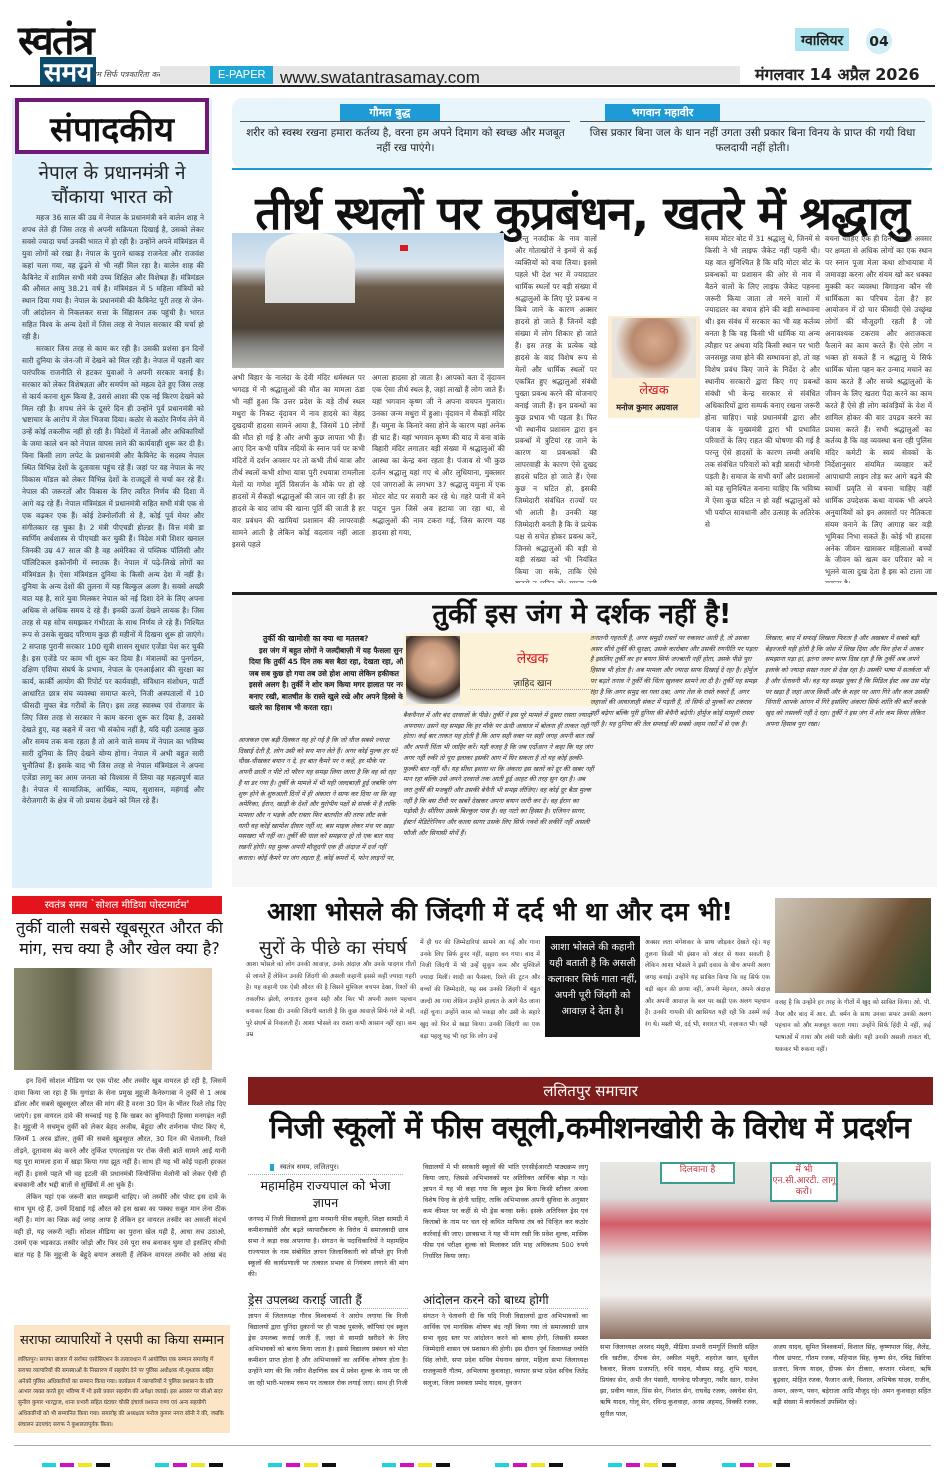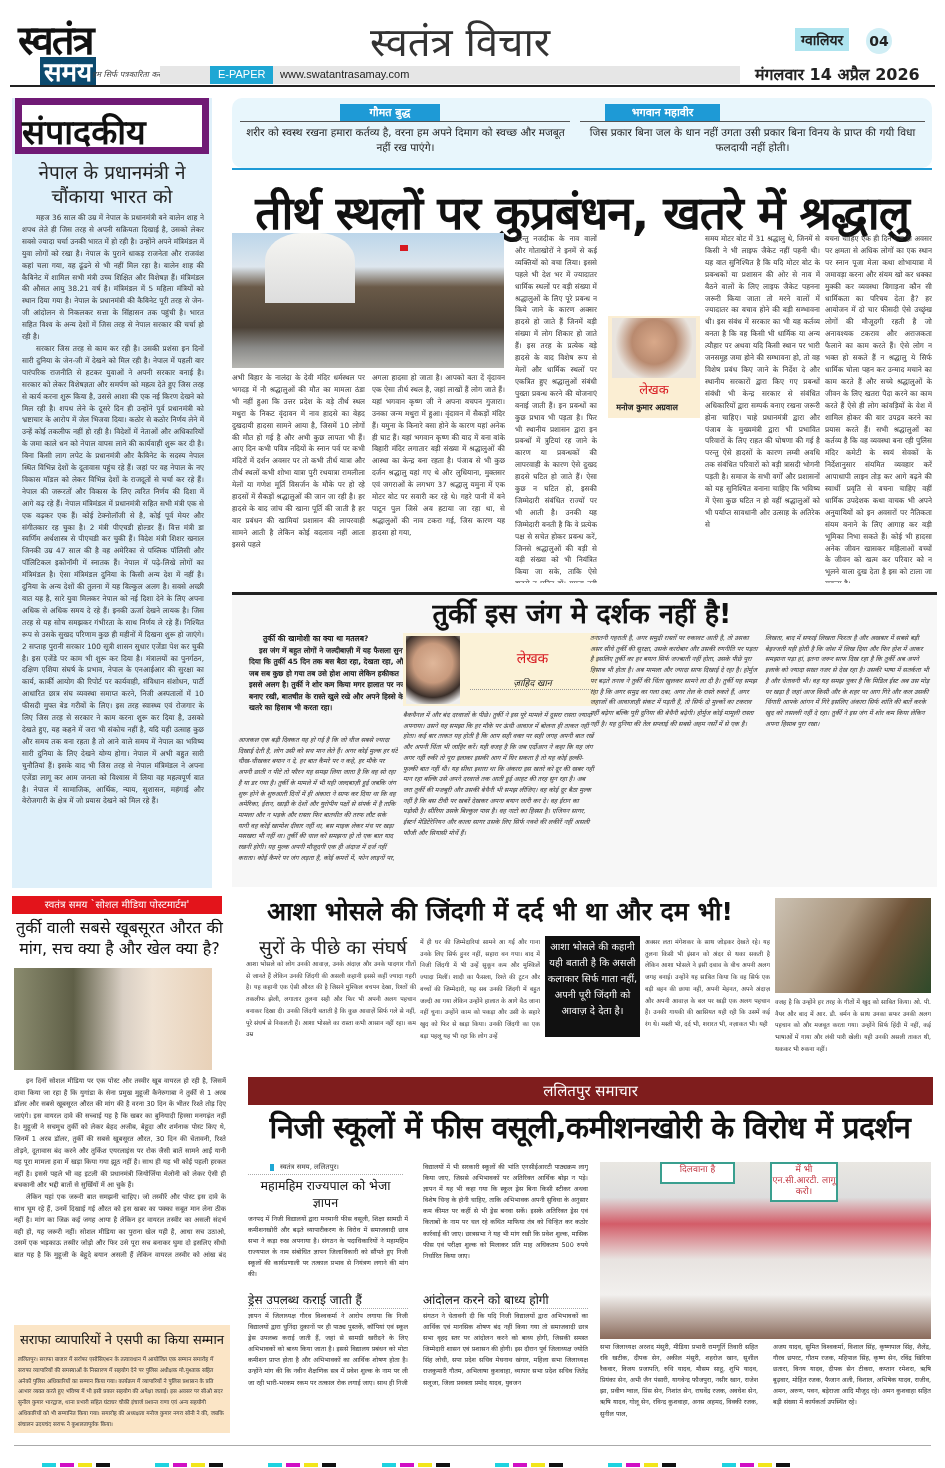--- a/index.html
+++ b/index.html
@@ -6,29 +6,29 @@
   body { width: 945px; height: 1468px; background: #fff; font-family: "DejaVu Sans", sans-serif; color: #222; overflow: hidden; position: relative; }
   .abs { position: absolute; }
   
   .masthead { left: 0; top: 0; width: 945px; height: 86px; }
   .logo-top { left: 18px; top: 18px; font-size: 40px; font-weight: bold; color: #111; letter-spacing: -2px; line-height: 44px; }
   .logo-bottom { left: 40px; top: 57px; background: #0c4a6e; color: #fff; font-size: 26px; font-weight: bold; padding: 0 4px; line-height: 30px; }
   .tagline { left: 92px; top: 68px; font-size: 8px; color: #444; font-style: italic; }
   .center-title { left: 370px; top: 18px; font-size: 40px; color: #333; line-height: 48px; }
   .url-bar { left: 160px; top: 66px; width: 580px; height: 18px; background: #e6e6e6; }
   .epaper { left: 210px; top: 66px; height: 18px; background: #1ea7d4; color: #fff; font-size: 11px; padding: 2px 8px; font-family: "Liberation Sans", sans-serif; }
-  .url { left: 280px; top: 68px; font-size: 11px; color: #222; font-family: "Liberation Sans", sans-serif; }
+  .url { left: 280px; top: 68px; font-size: 17px; color: #222; font-family: "Liberation Sans", sans-serif; }
   .city { left: 795px; top: 28px; background: #aee4ef; padding: 2px 6px; font-size: 14px; font-weight: bold; color: #222; }
   .page-no { left: 866px; top: 28px; width: 26px; height: 26px; border-radius: 50%; background: #d0eef5; font-size: 14px; font-weight: bold; text-align: center; line-height: 26px; }
   .date { left: 755px; top: 63px; font-size: 16px; font-weight: bold; color: #222; }
   .mast-rule { left: 10px; top: 85px; width: 925px; height: 2px; background: #222; }
 
   
   .editorial { left: 12px; top: 98px; width: 200px; height: 790px; background: #dff0fa; }
-  .editorial-head { left: 15px; top: 98px; width: 194px; height: 56px; background: #fff; border: 7px solid #701a75; font-size: 34px; font-weight: bold; line-height: 54px; color: #111; }
+  .editorial-head { left: 15px; top: 98px; width: 194px; height: 56px; background: #fff; border: 4px solid #701a75; font-size: 34px; font-weight: bold; text-align: center; line-height: 54px; color: #111; }
   .editorial-sub { left: 14px; top: 160px; width: 196px; font-size: 19px; text-align: center; line-height: 24px; color: #222; }
   .col-text { font-size: 7.3px; line-height: 11.9px; text-align: justify; color: #333; }
   .editorial-body { left: 22px; top: 212px; width: 182px; height: 670px; overflow: hidden; }
 
   
   .quote-box { left: 232px; top: 98px; width: 700px; height: 70px; background: #e8f6fc; border-radius: 10px; }
   .quote-tag { height: 18px; background: #1e9ad6; color: #fff; font-size: 11px; font-weight: bold; text-align: center; line-height: 18px; }
   .quote-rule { height: 1px; background: #555; }
   .quote-text { font-size: 10.5px; text-align: center; line-height: 15px; color: #222; }
   .quote-bottom-rule { left: 232px; top: 168px; width: 700px; height: 2px; background: #1e9ad6; }
@@ -45,21 +45,21 @@
   .sec-rule { height: 3px; background: #222; }
 
   
   .turkey-headline { left: 232px; top: 597px; width: 700px; font-size: 27px; font-weight: bold; text-align: center; color: #111; line-height: 34px; }
   .turkey-area { left: 232px; top: 595px; width: 705px; height: 292px; background: #f7f7f7; }
   .turkey-lead { left: 220px; top: 633px; width: 160px; font-size: 7.3px; font-weight: bold; line-height: 11.5px; color: #222; margin-left: 29px; }
   .italic { font-style: italic; font-size: 6.4px; line-height: 10.7px; color: #333; }
   .writer-box { left: 403px; top: 633px; width: 195px; height: 73px; background: #fbf2d7; }
   .writer-photo { left: 406px; top: 636px; width: 54px; height: 68px; background: radial-gradient(circle at 50% 40%, #e0b79a 0%, #c89a7d 40%, #3a2f2a 70%, #eee 90%); }
   .writer-label { left: 470px; top: 648px; width: 125px; font-size: 14px; color: #d71920; text-align: center; }
-  .writer-name { left: 470px; top: 676px; width: 125px; font-size: 9px; text-align: center; color: #222; border-top: none; border-bottom: 1px dotted #999; font-style: italic; }
+  .writer-name { left: 470px; top: 676px; width: 125px; font-size: 9px; text-align: center; color: #222; border-top: none; border-bottom: 1px dotted #999; }
 
   
   .social-banner { left: 12px; top: 896px; width: 210px; height: 18px; background: #e3141b; color: #fff; font-size: 10px; text-align: center; line-height: 18px; }
   .social-head { left: 12px; top: 917px; width: 215px; font-size: 16px; text-align: center; line-height: 21px; color: #111; }
   .social-photo { left: 14px; top: 968px; width: 198px; height: 102px; background: linear-gradient(90deg, #8a8b6e 0%, #5f5f47 30%, #d9cfc4 55%, #f0e3d4 70%, #e8d1b8 100%); }
   .social-body { left: 14px; top: 1076px; width: 212px; height: 186px; overflow: hidden; font-size: 6.8px; line-height: 11.6px; text-align: justify; color: #333; }
   .sarafa-box { left: 14px; top: 1325px; width: 216px; height: 108px; background: #fbe5c6; }
   .sarafa-head { left: 14px; top: 1330px; width: 216px; font-size: 13px; text-align: center; color: #111; }
   .sarafa-body { left: 18px; top: 1354px; width: 208px; height: 78px; overflow: hidden; font-size: 5.6px; line-height: 10.8px; color: #333; }
 
@@ -86,21 +86,20 @@
   .bottom-rule { left: 14px; top: 1445px; width: 917px; height: 1px; background: #aaa; }
 </style>
 </head>
 <body>
 
 <div class="abs masthead">
   <div class="abs logo-top">स्वतंत्र</div>
   <div class="abs logo-bottom">समय</div>
   <div class="abs tagline">हम सिर्फ पत्रकारिता करते हैं</div>
   <div class="abs url-bar"></div>
-  <div class="abs center-title">स्वतंत्र विचार</div>
   <div class="abs epaper">E-PAPER</div>
   <div class="abs url">www.swatantrasamay.com</div>
   <div class="abs city">ग्वालियर</div>
   <div class="abs page-no">04</div>
   <div class="abs date">मंगलवार 14 अप्रैल 2026</div>
   <div class="abs mast-rule"></div>
 </div>
 
 <div class="abs editorial"></div>
 <div class="abs editorial-head">संपादकीय</div>

